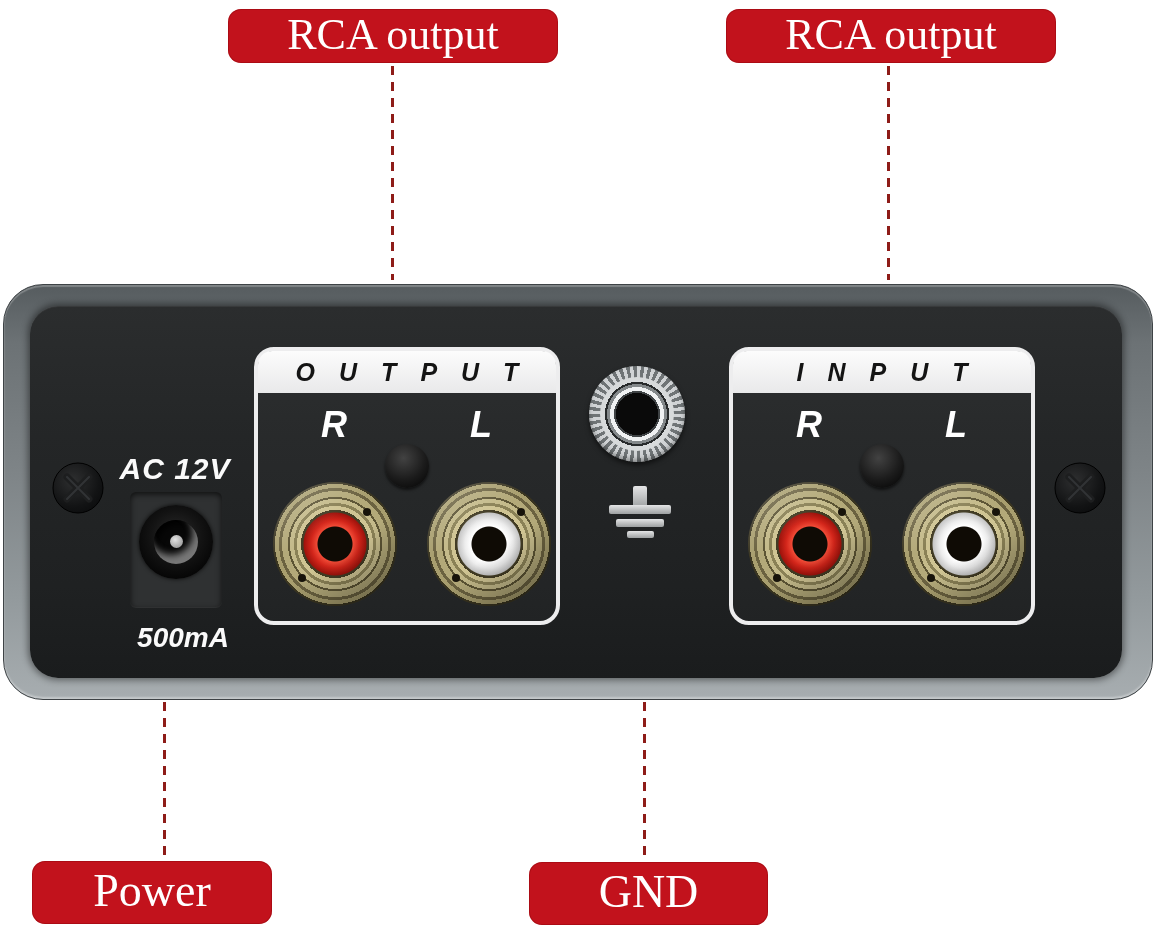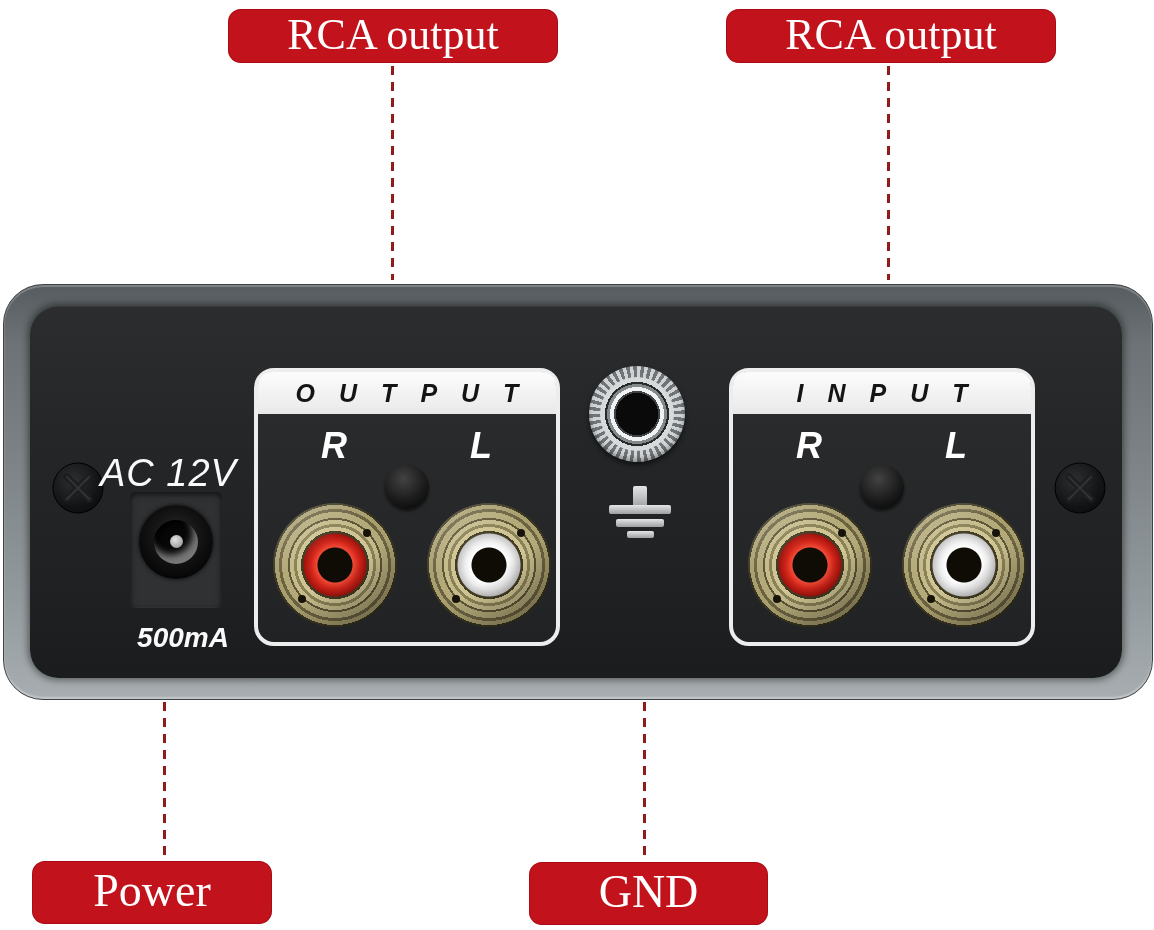--- a/index.html
+++ b/index.html
@@ -40,22 +40,22 @@
     position:absolute;left:30px;top:306px;width:1092px;height:372px;border-radius:28px;
     background:linear-gradient(180deg,#2b2d2e 0%,#242627 35%,#1f2122 75%,#1a1c1d 100%);
     box-shadow:0 0 7px 2px rgba(0,0,0,.45), inset 0 1px 1px rgba(255,255,255,.07);
   }
   
   .screw{position:absolute;width:52px;height:52px;}
   .screw-l{left:52px;top:462px;}
   .screw-r{left:1054px;top:462px;}
   
   .txt-ac{
-    position:absolute;left:100px;top:452px;width:150px;
-    color:#fafafa;font-size:38px;font-weight:normal;font-style:italic;letter-spacing:1px;
+    position:absolute;left:100px;top:452px;width:150px;text-align:center;
+    color:#fafafa;font-size:30px;font-weight:bold;font-style:italic;letter-spacing:1px;
   }
   .recess{
     position:absolute;left:130px;top:492px;width:92px;height:116px;border-radius:6px;
     background:#2f3132;box-shadow:inset 0 2px 6px rgba(0,0,0,.7), inset 0 -1px 1px rgba(255,255,255,.06);
   }
   .dc-jack{
     position:absolute;left:9px;top:13px;width:74px;height:74px;border-radius:50%;
     background:radial-gradient(circle at 50% 42%,#2c2c2c 0%,#131313 45%,#060606 75%);
     box-shadow:0 0 4px rgba(0,0,0,.8);
   }
@@ -68,21 +68,21 @@
     position:absolute;left:16px;top:15px;width:13px;height:13px;border-radius:50%;
     background:radial-gradient(circle at 40% 35%,#e3e3e3,#9b9b9b 80%);
   }
   .txt-ma{
     position:absolute;left:103px;top:622px;width:160px;text-align:center;
     color:#fafafa;font-size:28px;font-weight:bold;font-style:italic;
   }
   
   .section{
     position:absolute;top:347px;width:306px;height:278px;border:4px solid #ededee;border-radius:20px;
-    box-sizing:border-box;background:rgba(255,255,255,.02);margin-top:21px;
+    box-sizing:border-box;background:rgba(255,255,255,.02);
   }
   .sec-out{left:254px;}
   .sec-in{left:729px;}
   .sec-head{
     position:absolute;left:0;top:0;width:100%;height:42px;border-radius:14px 14px 0 0;
     background:linear-gradient(180deg,#fcfcfc,#e9e9ea);
     display:flex;align-items:center;justify-content:center;
   }
   .sec-title{
     color:#141414;font-size:25px;font-weight:bold;font-style:italic;

